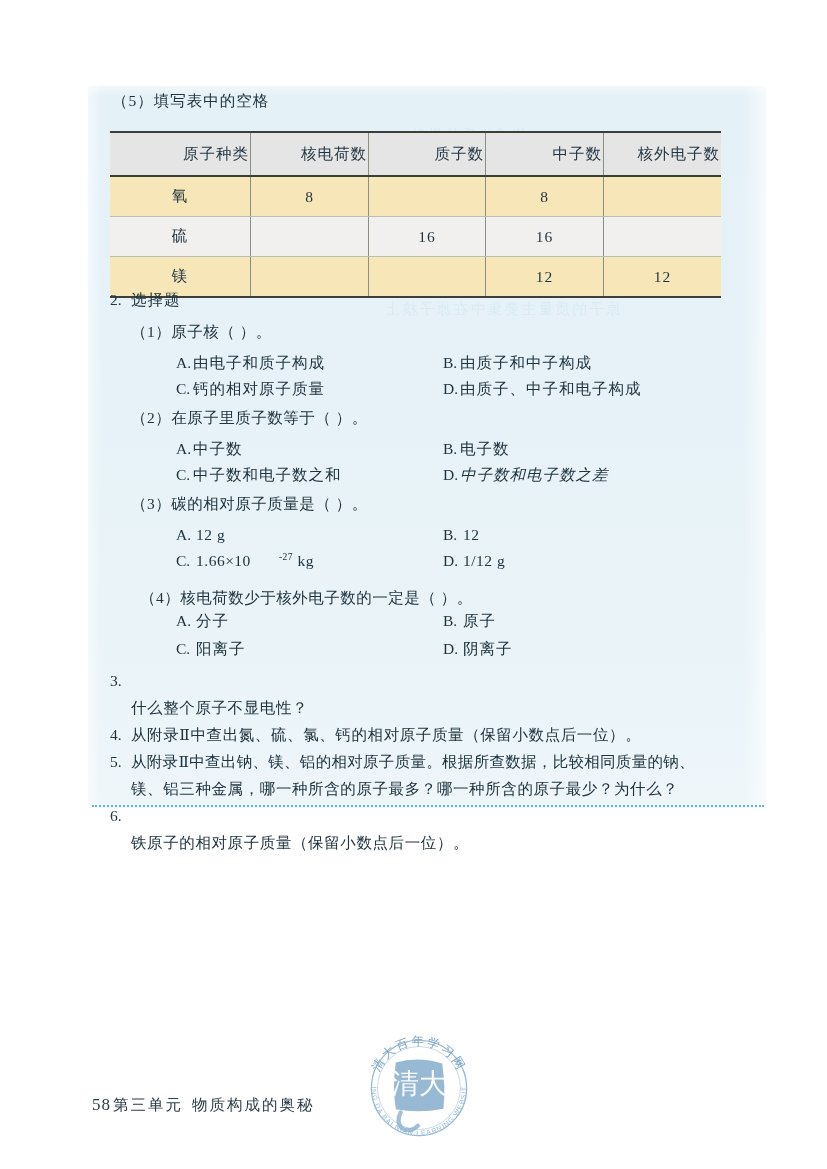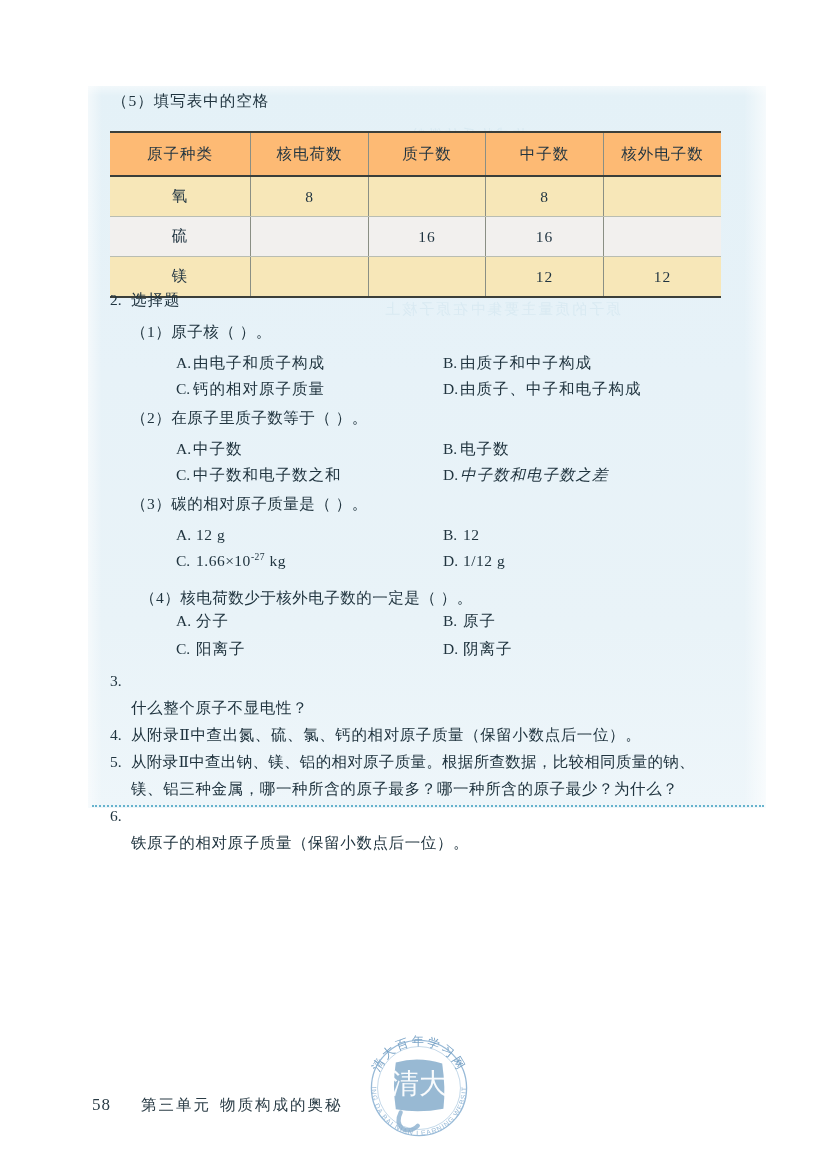--- a/index.html
+++ b/index.html
@@ -72,24 +72,25 @@
     border-right: 1px solid #8a8f84;
     text-align: center;
     font-weight: normal;
     font-size: 15.5px;
     color: #1f3340;
     letter-spacing: 1px;
   }
   #fill-table th:first-child, #fill-table td:first-child { border-left: none; }
   #fill-table th:last-child,  #fill-table td:last-child  { border-right: none; }
   #fill-table thead th {
-    background: #fdba74;
+    background: #e5e5e5;
     height: 40px;
     border-top: 2px solid #3b3f3a;
     border-bottom: 2px solid #3b3f3a;
+    text-align: right;
   }
   #fill-table tbody td {
     height: 37px;
   }
   #fill-table tbody tr.r-odd  td { background: #f7e7b8; }
   #fill-table tbody tr.r-even td { background: #f2f0ee; }
   #fill-table tbody tr td { border-bottom: 1px solid #b9bdb2; }
   #fill-table tbody tr:last-child td { border-bottom: 2px solid #3b3f3a; }
 
   
@@ -102,21 +103,21 @@
     opacity: .85;
   }
 
   
   #footer {
     position: absolute;
     left: 92px;
     top: 1095px;
     display: flex;
     align-items: baseline;
-    gap: 30px;
+    gap: 2px;
     color: #2a3c46;
   }
   #footer .pagenum {
     font-size: 17px;
     letter-spacing: 1px;
   }
   #footer .unit {
     font-size: 15.5px;
     letter-spacing: 2px;
   }
@@ -125,21 +126,21 @@
   
   #watermark {
     position: absolute;
     left: 358px;
     top: 1027px;
     width: 122px;
     height: 122px;
     opacity: .92;
   }
 
-  sup { font-size: .62em; vertical-align: super; line-height: 0; }
+  sup { font-size: .62em; vertical-align: super; line-height: 0; margin-left: 28px; }
 </style>
 </head>
 <body>
 
 <div id="page">
 
   <div id="content-field">
     <div class="showthrough" style="left:310px; top:190px;">相对原子质量 质子数 中子数</div>
     <div class="showthrough" style="left:295px; top:214px;">原子的质量主要集中在原子核上</div>
     <div class="showthrough" style="left:320px; top:40px;">构成物质的微粒</div>

